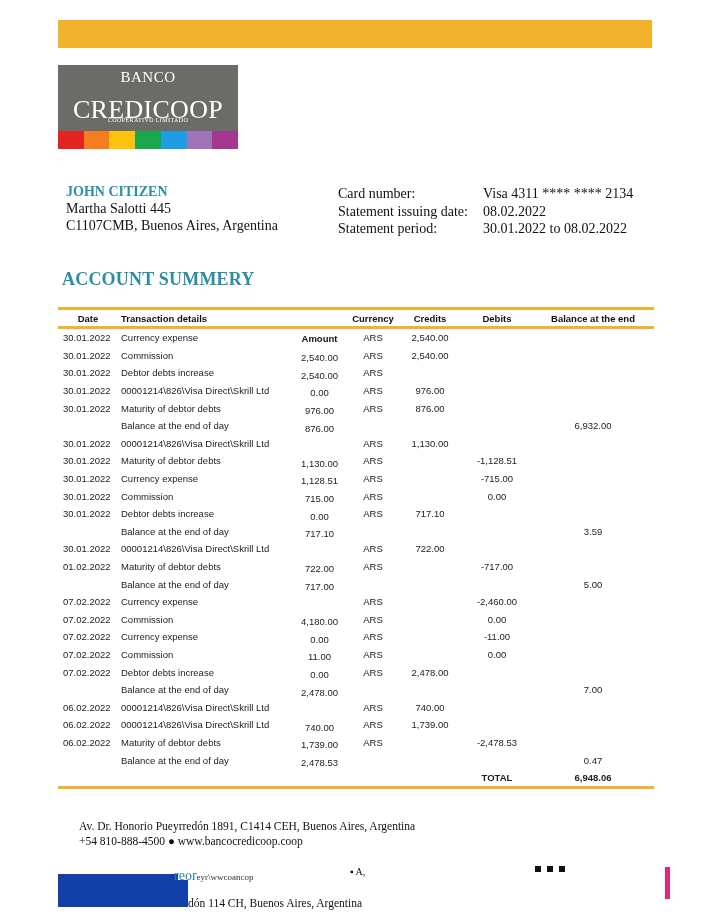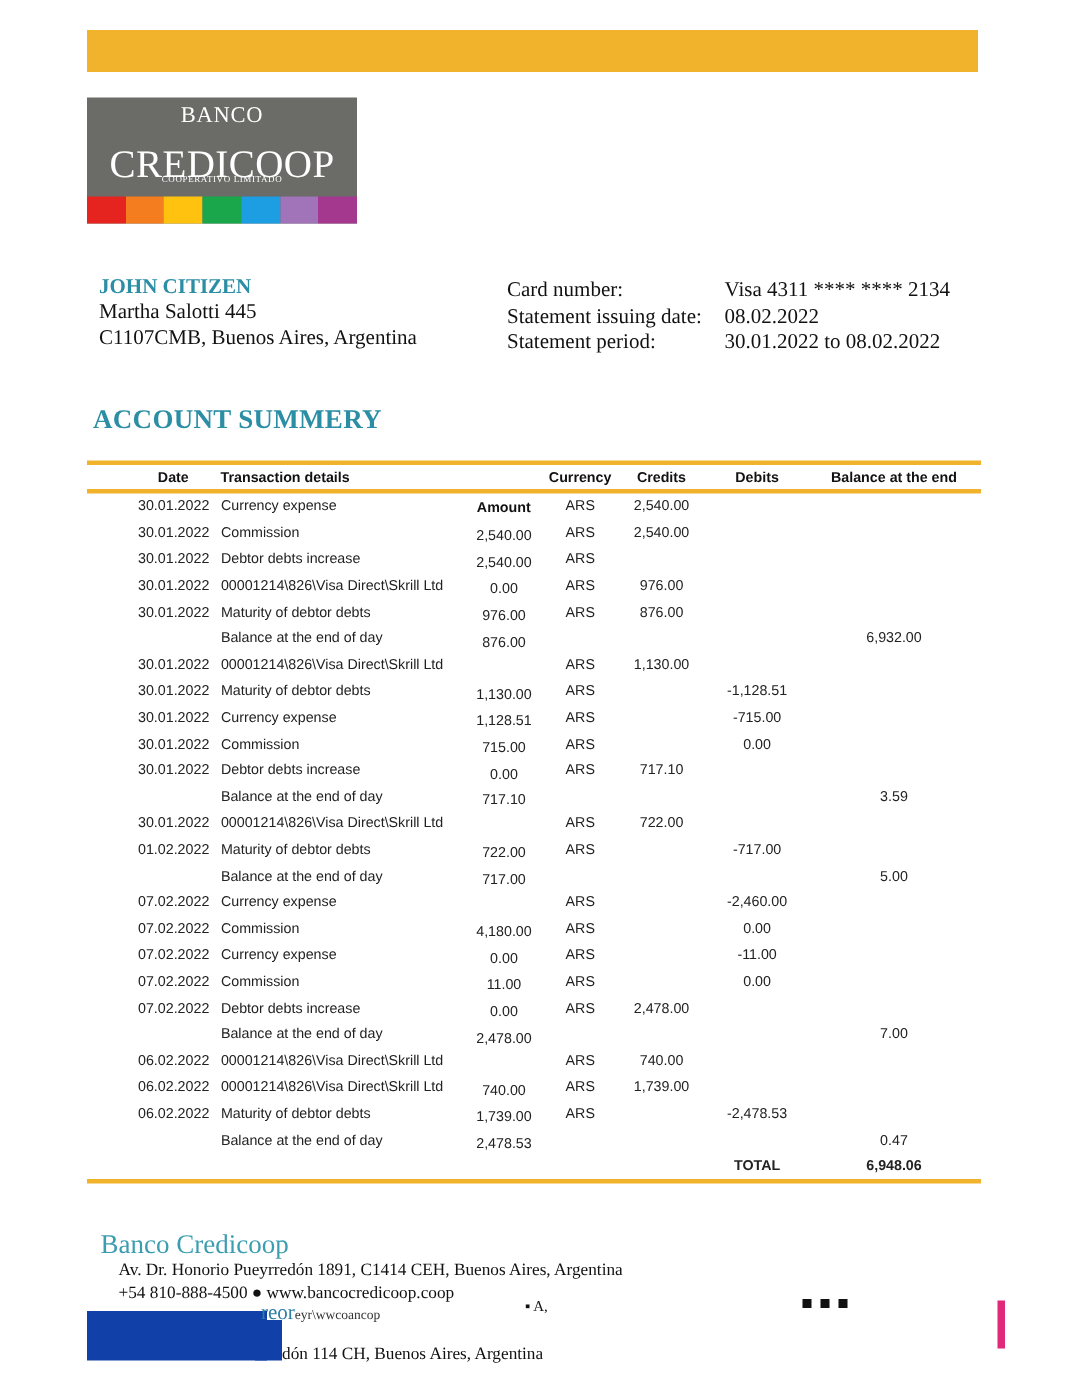--- a/index.html
+++ b/index.html
@@ -22,21 +22,21 @@
   .acct .row { display: flex; }
   .acct .lbl { width: 145px; }
 
   .section-title { position: absolute; left: 62px; top: 269px; color: #2b8ea4; font-weight: bold; font-size: 18px; letter-spacing: 0.2px; }
 
   .table-wrap { position: absolute; left: 58px; top: 307px; width: 596px; font-family: "Liberation Sans", sans-serif; font-size: 9.5px; color: #222; }
   .rule { height: 3px; background: #f1b22c; }
   .hdr, .row { display: flex; align-items: center; }
   .hdr { height: 16px; font-weight: bold; color: #111; }
   .row { height: 17.6px; }
-  .c-date { width: 60px; padding-left: 5px; margin-left: 29px; }
+  .c-date { width: 60px; padding-left: 5px; }
   .c-det { width: 173px; padding-left: 3px; }
   .c-amt { width: 57px; text-align: center; margin-top: 40px; }
   .c-cur { width: 50px; text-align: center; }
   .c-cred { width: 64px; text-align: center; }
   .c-deb { width: 70px; text-align: center; }
   .c-bal { width: 122px; text-align: center; }
   .hdr .c-date { padding-left: 0; text-align: center; }
   .total-row .c-deb, .total-row .c-bal { font-weight: bold; }
   .rule-bottom { height: 3px; background: #f1b22c; margin-top: 0; }
 
@@ -342,21 +342,20 @@
       <div class="c-amt"></div>
       <div class="c-cur"></div>
       <div class="c-cred"></div>
     <div class="c-deb">TOTAL</div>
     <div class="c-bal">6,948.06</div>
   </div>
   <div class="rule-bottom"></div>
 </div>
 
 <div class="footer">
-  <div class="bank">Banco Credicoop</div>
   <div class="line">Av. Dr. Honorio Pueyrredón 1891, C1414 CEH, Buenos Aires, Argentina</div>
   <div class="line">+54 810-888-4500 ● www.bancocredicoop.coop</div>
 </div>
 
 <div class="artifact-blue"></div>
 <div class="artifact-blue2"></div>
 <div class="artifact-text1"><span>reor</span><small>eyr\wwcoancop</small></div>
 <div class="artifact-text2">dón 114 CH, Buenos Aires, Argentina</div>
 <div class="artifact-marks">▪ Α,</div>
 <div class="artifact-dots">

